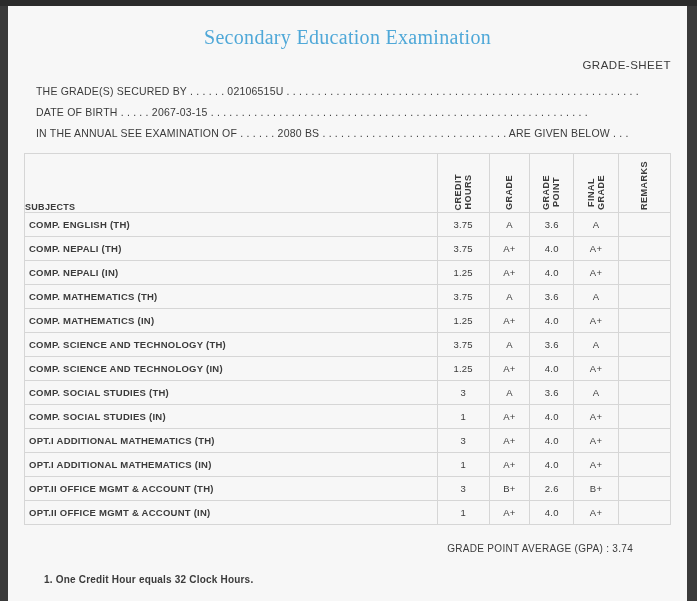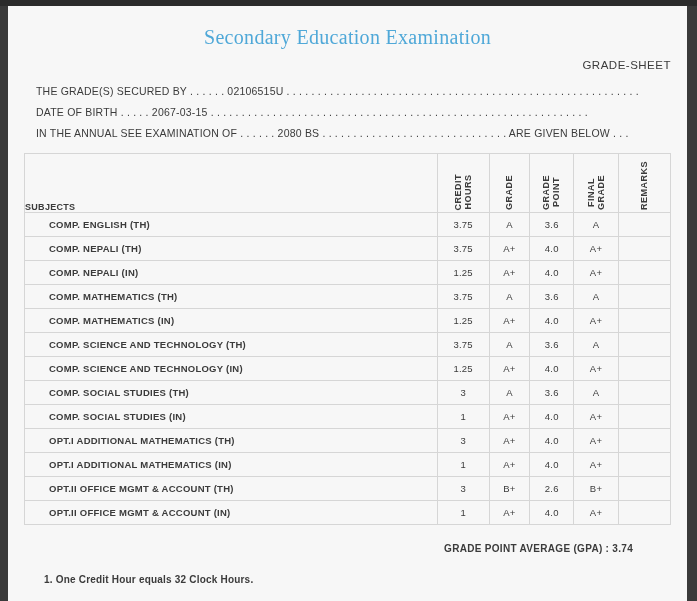--- a/index.html
+++ b/index.html
@@ -118,34 +118,34 @@
     letter-spacing: 0.5px;
   }
   table.grades tbody td {
     height: 23px;
     text-align: center;
     font-size: 9.5px;
     letter-spacing: 0.2px;
   }
   table.grades tbody td.subject {
     text-align: left;
-    padding-left: 24px;
+    padding-left: 4px;
     font-weight: bold;
     letter-spacing: 0.25px;
   }
   .col-subject { width: 410px; }
   .col-credit  { width: 52px; }
   .col-grade   { width: 40px; }
   .col-gp      { width: 44px; }
   .col-final   { width: 44px; }
   .col-remarks { width: 52px; }
   .gpa-line {
     text-align: right;
     font-size: 10px;
-    font-weight: bold;
+    font-weight: normal;
     color: #3b3b3b;
     margin-top: 18px;
     padding-right: 38px;
     letter-spacing: 0.3px;
   }
   .notes {
     margin-top: 20px;
     padding-left: 6px;
     font-size: 10px;
     color: #3b3b3b;

